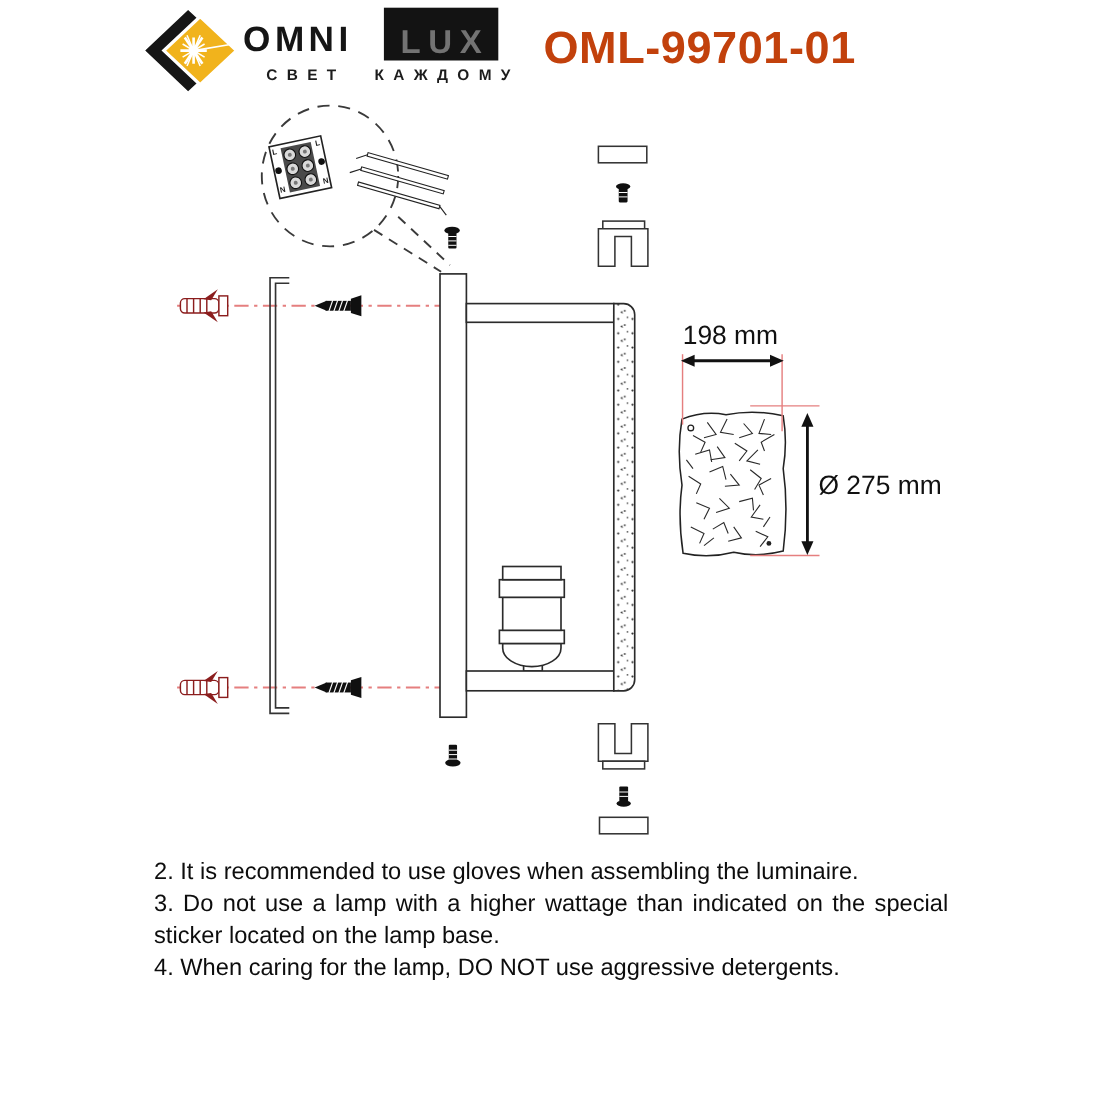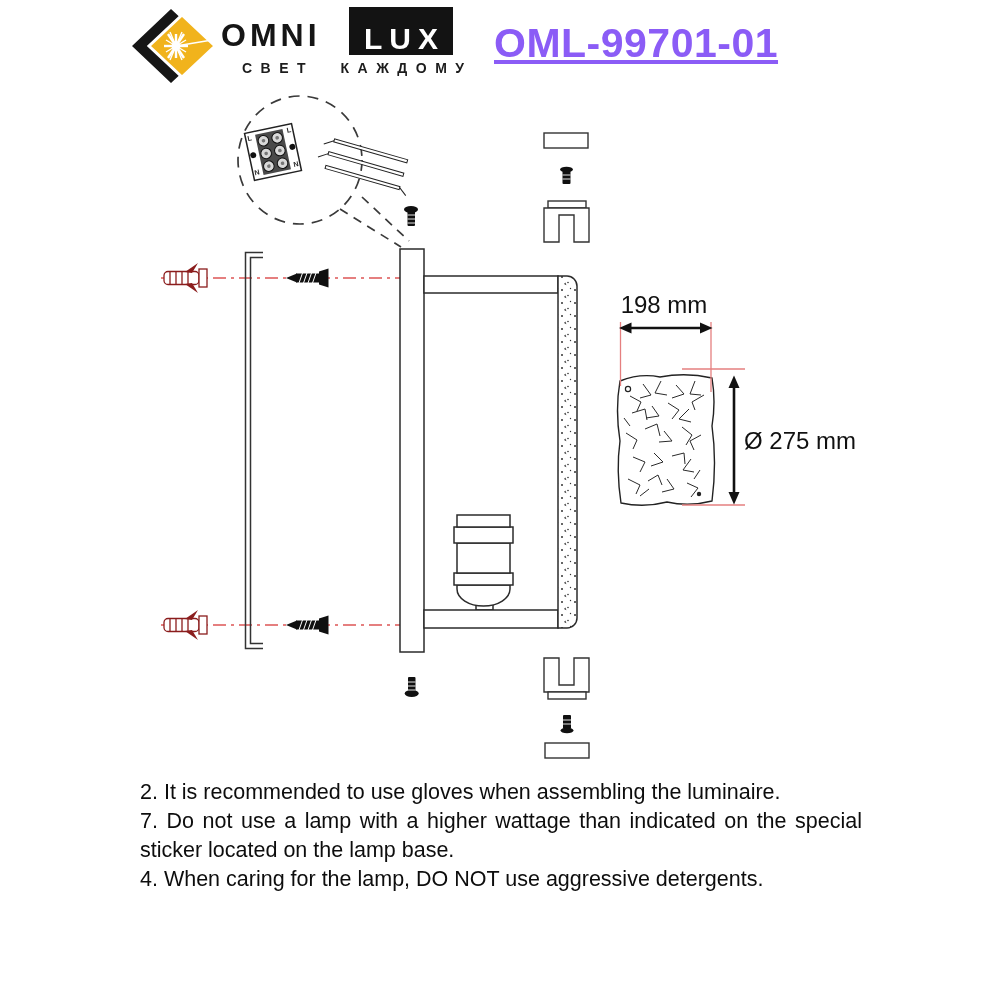--- a/index.html
+++ b/index.html
@@ -11,31 +11,31 @@
   .logo-icon{position:absolute;left:126px;top:4px;width:100px;height:84px;}
   .brand-omni{
     position:absolute;left:221px;top:17px;font-size:32px;font-weight:bold;
     letter-spacing:4px;color:#151515;white-space:nowrap;
   }
   .lux-box{
     position:absolute;left:349px;top:7px;width:104px;height:48px;background:#131313;
     display:flex;align-items:center;justify-content:center;
   }
   .lux-box span{
-    color:#ffffff;font-size:30px;font-weight:bold;letter-spacing:7px;
+    color:#737373;font-size:30px;font-weight:bold;letter-spacing:7px;
     padding-left:7px; 
     margin-top:15px;
   }
   .brand-tagline{
     position:absolute;left:226px;top:60px;font-size:14px;font-weight:bold;
     letter-spacing:8.5px;word-spacing:14px;color:#1c1c1c;white-space:nowrap;margin-left:16px;
   }
   .model-number{
     position:absolute;left:494px;top:20px;font-size:41px;font-weight:bold;
-    letter-spacing:0.5px;color:#8b5cf6;white-space:nowrap;text-decoration:underline;
+    letter-spacing:0.5px;color:#c2410c;white-space:nowrap;
   }
   
   .diagram{position:absolute;left:0;top:0;width:1000px;height:1000px;}
   .dim-text{font-family:"Liberation Sans",sans-serif;font-size:24px;fill:#111;}
   .terminal-label{font-family:"Liberation Sans",sans-serif;font-size:7px;font-weight:bold;fill:#222;}
   
   .instructions{
     position:absolute;left:140px;top:778px;width:722px;
   }
   .instructions p{
@@ -303,17 +303,17 @@
       <line x1="682" y1="505" x2="745" y2="505" stroke="#E57F7F" stroke-width="1.3"></line>
       <line x1="734" y1="386" x2="734" y2="494" stroke="#111" stroke-width="2.6"></line>
       <polygon points="734,375.5 728.5,388 739.5,388" fill="#111"></polygon>
       <polygon points="734,504.5 728.5,492 739.5,492" fill="#111"></polygon>
       <text class="dim-text" x="744" y="449" text-anchor="start">Ø 275 mm</text>
     </g>
   </svg>
 
   <div class="instructions">
     <p>2. It is recommended to use gloves when assembling the luminaire.</p>
-    <p>7. Do not use a lamp with a higher wattage than indicated on the special sticker located on the lamp base.</p>
+    <p>3. Do not use a lamp with a higher wattage than indicated on the special sticker located on the lamp base.</p>
     <p>4. When caring for the lamp, DO NOT use aggressive detergents.</p>
   </div>
 
 </div>
 
 </body></html>

